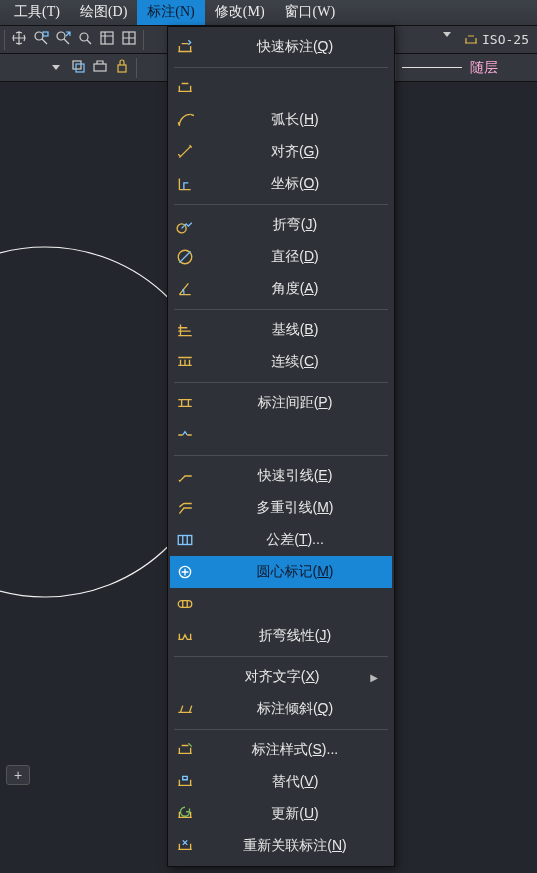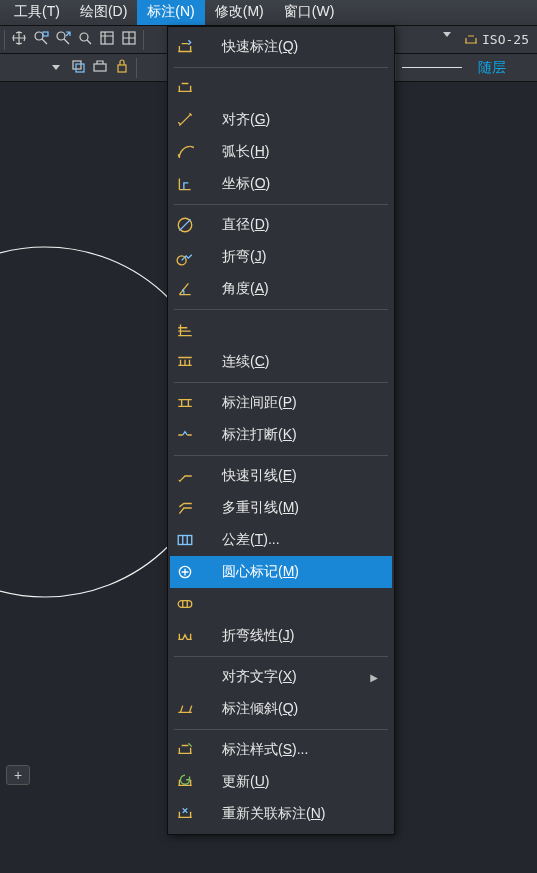--- a/index.html
+++ b/index.html
@@ -11,30 +11,31 @@
     overflow: hidden;
     position: relative;
   }
   
   .menubar {
     display: flex; align-items: stretch;
     height: 26px;
     background: linear-gradient(#3d4148,#34373d);
     border-bottom: 1px solid #111;
     padding-left: 4px;
+    font-family: Liberation Serif, serif;
   }
   .menubar-item {
     padding: 3px 10px 0 10px;
     cursor: default;
     color: #eaeaea;
     white-space: nowrap;
   }
   .menubar-item.active {
     background: #1a87d6;
-    color: #ffffff;
+    color: #0f172a;
   }
   
   .toolbar-row {
     display: flex; align-items: center;
     height: 28px;
     background: #34373d;
     border-bottom: 1px solid #111;
     gap: 2px; padding: 0 2px;
   }
   .tool-sep {
@@ -50,23 +51,23 @@
     display: flex; align-items: flex-start; gap: 3px;
     padding: 0 6px;
     margin-left: auto;
     color: #dcdcdc; font-family: Consolas, monospace; font-size: 13px;
   }
   .layer-combo {
     display: flex; align-items: center;
     height: 100%; margin-left: auto;
     padding: 0 6px;
     border-left: 1px solid #4a4d53;
-    color: #0ea5e9;
+    color: #f9a8d4;
     min-width: 140px;
-    gap: 16px;
+    gap: 8px;
   }
   .layer-line {
     width: 60px; height: 1.5px; background: #e0e0e0;
   }
   
   .canvas {
     position: absolute;
     top: 82px; left: 0; right: 0; bottom: 0;
     background: #23262c;
     overflow: hidden;
@@ -88,28 +89,29 @@
     background: #2e3137;
     border: 1px solid #0d0e10;
     box-shadow: 2px 2px 8px rgba(0,0,0,.5);
     padding: 4px 2px;
     z-index: 50;
   }
   .menu-item {
     display: flex; align-items: center;
     height: 32px;
     padding: 0 14px 0 6px;
-    gap: 28px;
+    gap: 18px;
     color: #e8e8e8;
     cursor: default;
     white-space: nowrap;
+    text-align: center;
   }
   .menu-item.highlight {
     background: #1a87d6;
-    color: #ffffff;
+    color: #0f172a;
   }
   .menu-item .icon {
     width: 18px; height: 18px; flex: none;
     display:flex;align-items:center;justify-content:center;
   }
   .menu-item .label { flex: 1; }
   .menu-item .label u { text-decoration: underline; }
   .menu-item .arrow { font-size: 10px; color: #bbb; }
   .menu-sep {
     height: 1px; background: #4a4d53;
@@ -236,78 +238,79 @@
     <div class="menu-item">
       <span class="icon">
         <svg viewBox="0 0 16 16" stroke-width="1.2">
           <path d="M2 11h12M3 11V6M13 11V6M5 4h6" stroke="#e6b94a" fill="none"></path>
         </svg>
       </span>
     </div>
     <div class="menu-item">
       <span class="icon">
         <svg viewBox="0 0 16 16" stroke-width="1.2">
-          <path d="M3 13L13 3M2 10l2 2M12 2l2 2" stroke="#e6b94a" fill="none"></path>
-        </svg>
-      </span>
-      <span class="label">对齐(<u>G</u>)</span>
-    </div>
-    <div class="menu-item">
-      <span class="icon">
-        <svg viewBox="0 0 16 16" stroke-width="1.2">
           <path d="M3 13A10 10 0 0 1 13 3" stroke="#e6b94a" fill="none"></path>
           <path d="M3 13l-1-3M13 3l3 1" stroke="#e6b94a"></path>
         </svg>
       </span>
       <span class="label">弧长(<u>H</u>)</span>
     </div>
     <div class="menu-item">
       <span class="icon">
         <svg viewBox="0 0 16 16" stroke-width="1.2">
+          <path d="M3 13L13 3M2 10l2 2M12 2l2 2" stroke="#e6b94a" fill="none"></path>
+        </svg>
+      </span>
+      <span class="label">对齐(<u>G</u>)</span>
+    </div>
+    <div class="menu-item">
+      <span class="icon">
+        <svg viewBox="0 0 16 16" stroke-width="1.2">
           <path d="M3 13h10M3 13V3" stroke="#e6b94a" fill="none"></path>
           <path d="M7 13V7h4" stroke="#7fc6ff" fill="none"></path>
         </svg>
       </span>
       <span class="label">坐标(<u>O</u>)</span>
     </div>
     <div class="menu-sep"></div>
     <div class="menu-item">
       <span class="icon">
         <svg viewBox="0 0 16 16" stroke-width="1.2">
+          <circle cx="5" cy="11" r="4" stroke="#e6b94a" fill="none"></circle>
+          <path d="M5 11l4-4 2 2 3-3" stroke="#7fc6ff" fill="none"></path>
+        </svg>
+      </span>
+      <span class="label">折弯(<u>J</u>)</span>
+    </div>
+    <div class="menu-item">
+      <span class="icon">
+        <svg viewBox="0 0 16 16" stroke-width="1.2">
           <circle cx="8" cy="8" r="6" stroke="#e6b94a" fill="none"></circle>
           <path d="M3 13L13 3" stroke="#7fc6ff"></path>
         </svg>
       </span>
       <span class="label">直径(<u>D</u>)</span>
     </div>
     <div class="menu-item">
       <span class="icon">
         <svg viewBox="0 0 16 16" stroke-width="1.2">
-          <circle cx="5" cy="11" r="4" stroke="#e6b94a" fill="none"></circle>
-          <path d="M5 11l4-4 2 2 3-3" stroke="#7fc6ff" fill="none"></path>
-        </svg>
-      </span>
-      <span class="label">折弯(<u>J</u>)</span>
-    </div>
-    <div class="menu-item">
-      <span class="icon">
-        <svg viewBox="0 0 16 16" stroke-width="1.2">
           <path d="M3 13h10M3 13L11 3" stroke="#e6b94a" fill="none"></path>
           <path d="M7 13A6 6 0 0 0 6 8" stroke="#7fc6ff" fill="none"></path>
         </svg>
       </span>
       <span class="label">角度(<u>A</u>)</span>
     </div>
     <div class="menu-sep"></div>
     <div class="menu-item">
       <span class="icon">
         <svg viewBox="0 0 16 16" stroke-width="1.2">
           <path d="M2 13h12M4 13V3M2 6h8M2 9h11" stroke="#e6b94a" fill="none"></path>
         </svg>
       </span>
+      <span class="label">基线(<u>B</u>)</span>
     </div>
     <div class="menu-item">
       <span class="icon">
         <svg viewBox="0 0 16 16" stroke-width="1.2">
           <path d="M2 11h12M4 11V6M8 11V6M12 11V6M2 4h12" stroke="#e6b94a" fill="none"></path>
         </svg>
       </span>
       <span class="label">连续(<u>C</u>)</span>
     </div>
     <div class="menu-sep"></div>
@@ -319,21 +322,20 @@
       </span>
       <span class="label">标注间距(<u>P</u>)</span>
     </div>
     <div class="menu-item">
       <span class="icon">
         <svg viewBox="0 0 16 16" stroke-width="1.2">
           <path d="M2 8h4M10 8h4" stroke="#e6b94a"></path>
           <path d="M6 8l2-3 2 3" stroke="#7fc6ff" fill="none"></path>
         </svg>
       </span>
-      <span class="label">标注打断(<u>K</u>)</span>
     </div>
     <div class="menu-sep"></div>
     <div class="menu-item">
       <span class="icon">
         <svg viewBox="0 0 16 16" stroke-width="1.2">
           <path d="M3 13l5-5h6" stroke="#e6b94a" fill="none"></path>
           <path d="M3 13l-1-2 2 1z" fill="#e6b94a"></path>
         </svg>
       </span>
       <span class="label">快速引线(<u>E</u>)</span>
@@ -401,20 +403,29 @@
           <path d="M2 11h12M3 11V6M13 11V6M5 4h6" stroke="#e6b94a" fill="none"></path>
           <path d="M11 2l3 3" stroke="#7fbf5a"></path>
         </svg>
       </span>
       <span class="label">标注样式(<u>S</u>)...</span>
     </div>
     <div class="menu-item">
       <span class="icon">
         <svg viewBox="0 0 16 16" stroke-width="1.2">
           <path d="M2 11h12M3 11V6M13 11V6" stroke="#e6b94a" fill="none"></path>
+          <path d="M6 3h4v3H6z" stroke="#7fc6ff" fill="none"></path>
+        </svg>
+      </span>
+      <span class="label">替代(<u>V</u>)</span>
+    </div>
+    <div class="menu-item">
+      <span class="icon">
+        <svg viewBox="0 0 16 16" stroke-width="1.2">
+          <path d="M2 11h12M3 11V6M13 11V6" stroke="#e6b94a" fill="none"></path>
           <path d="M8 2a4 4 0 1 0 4 4" stroke="#7fbf5a" fill="none"></path>
           <path d="M12 3v3h-3" stroke="#7fbf5a" fill="none"></path>
         </svg>
       </span>
       <span class="label">更新(<u>U</u>)</span>
     </div>
     <div class="menu-item">
       <span class="icon">
         <svg viewBox="0 0 16 16" stroke-width="1.2">
           <path d="M2 11h12M3 11V6M13 11V6" stroke="#e6b94a" fill="none"></path>

